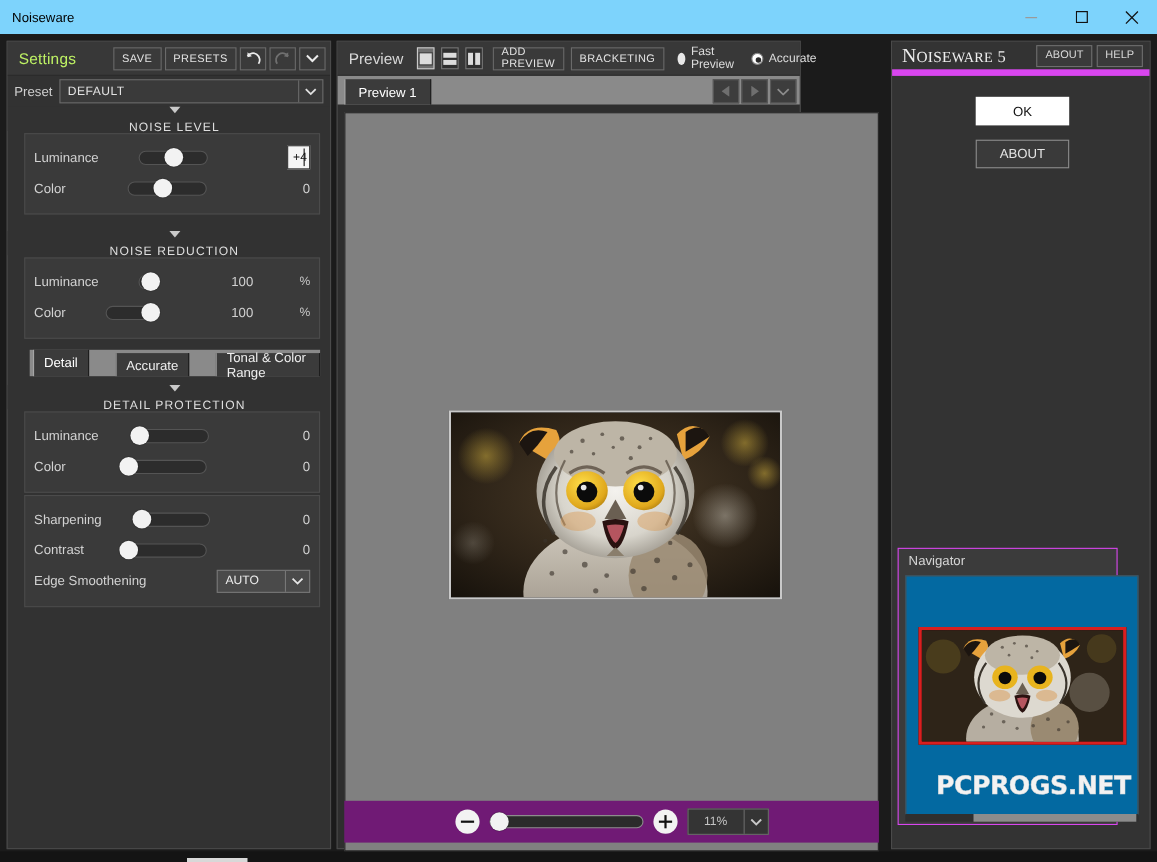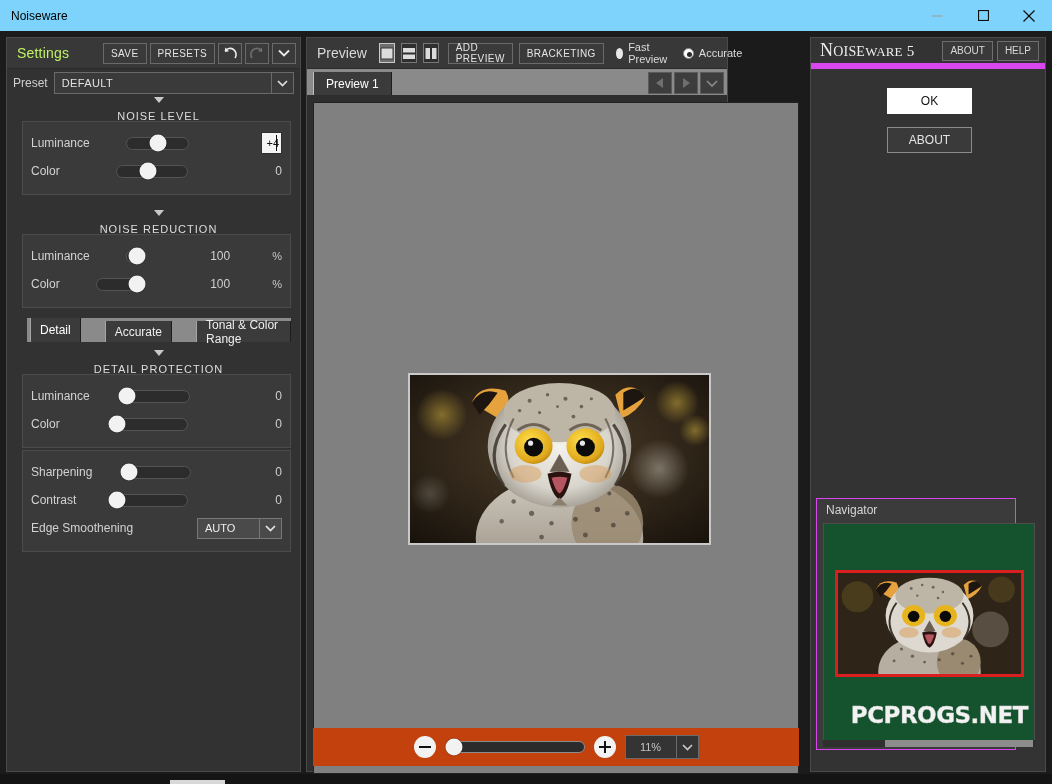--- a/index.html
+++ b/index.html
@@ -155,21 +155,21 @@
     position: absolute; left: 6px; top: 64px; width: 486px; height: 672px;
     background: #808080; border: 1px solid #222;
   }
   #photo-frame {
     position: absolute; left: 94px; top: 270px; width: 303px; height: 172px;
     background: #0f0f0f; border: 2px solid #c9c9c9;
   }
 
   #zoombar {
     position: absolute; left: 6px; bottom: 5px; width: 486px; height: 38px;
-    background: #c2410c; display: flex; align-items: center; justify-content: center;
+    background: #701a75; display: flex; align-items: center; justify-content: center;
     gap: 9px;
   }
   .circ-btn { width: 22px; height: 22px; border-radius: 50%; background: #f2f2f2;
               position: relative; }
   .circ-btn .h { position: absolute; left: 5px; top: 10px; width: 12px; height: 2px;
                  background: #111; }
   .circ-btn .v { position: absolute; left: 10px; top: 5px; width: 2px; height: 12px;
                  background: #111; }
   #zoom-slider { position: relative; width: 140px; height: 12px; border-radius: 6px;
                  background: #2b2b2b; border: 1px solid #8d8d8d; }
@@ -203,21 +203,21 @@
             background: #3a3a3a; border: 1px solid #8c8c8c; color: #e4e4e4; font-size: 12px;
             display: flex; align-items: center; justify-content: center; }
 
   #navigator {
     position: absolute; left: 5px; bottom: 21px; width: 200px; height: 252px;
     background: #3b3b3b; border: 1px solid #d946ef;
   }
   #nav-title { height: 22px; display: flex; align-items: center; padding-left: 9px;
                font-size: 12px; color: #d6d6d6; }
   #nav-view { position: absolute; left: 6px; top: 24px; width: 212px; height: 218px;
-              background: #14532d; border: 1px solid #4e4e4e; overflow: hidden; }
+              background: #0369a1; border: 1px solid #4e4e4e; overflow: hidden; }
   #nav-thumb { position: absolute; left: 11px; top: 46px; width: 189px; height: 107px;
                background: #111; border: 3px solid #d91f1f; }
   #nav-scroll { position: absolute; left: 6px; bottom: 2px; width: 212px; height: 7px;
                 background: #2f2f2f; }
   #nav-scroll .thumb { position: absolute; left: 62px; top: 0; width: 148px; height: 7px;
                        background: #8c8c8c; }
   #watermark {
     position: absolute; right: 6px; bottom: 12px;
     font-family: "DejaVu Sans", sans-serif; font-weight: bold; font-size: 23px;
     color: #f2f2f2; letter-spacing: -0.5px;

